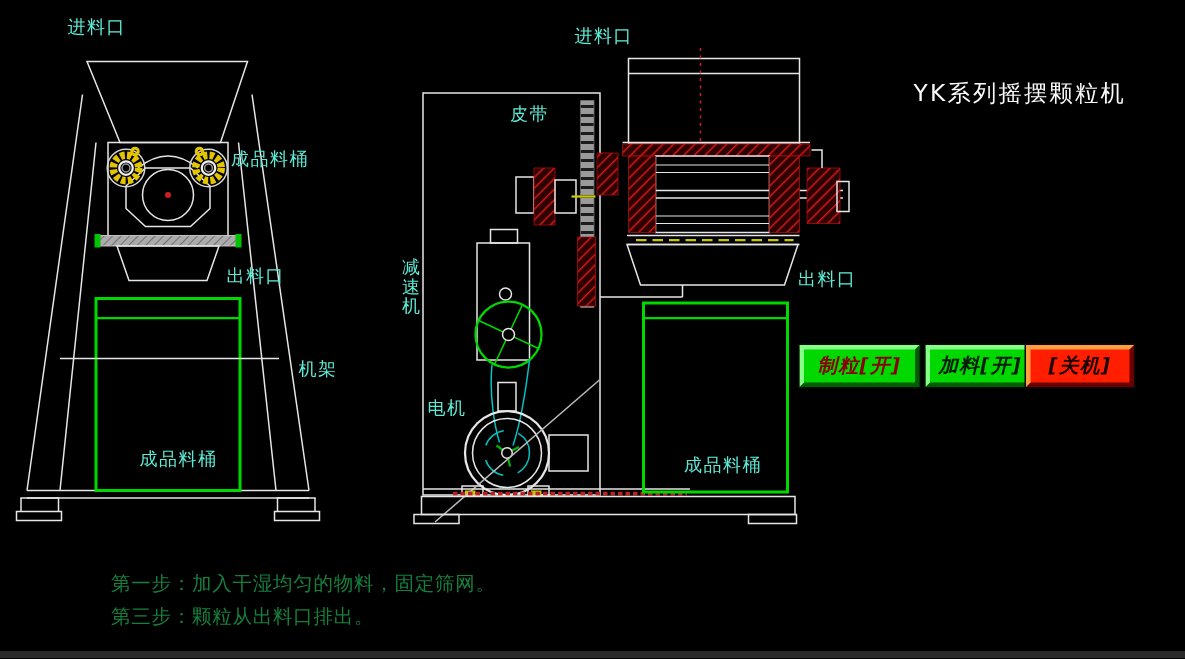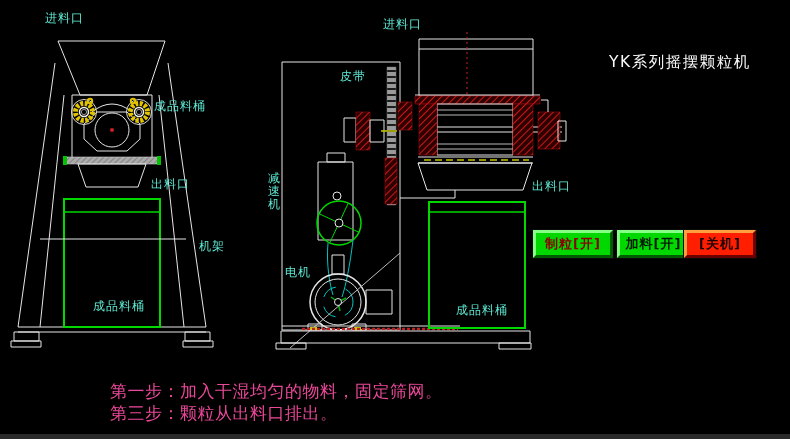--- a/index.html
+++ b/index.html
@@ -3,27 +3,28 @@
 <meta charset="utf-8">
 <style>
   html,body{margin:0;padding:0;background:#000;}
   #screen{
     position:relative;width:790px;height:439px;background:#000;overflow:hidden;
     font-family:"DejaVu Sans",sans-serif;color:#ededed;
   }
   .lbl{position:absolute;font-size:12px;line-height:13px;color:#5eead4;white-space:nowrap;letter-spacing:1px;}
   .lbl-v{white-space:normal;width:14px;word-break:break-all;letter-spacing:0;}
   #title{position:absolute;left:609px;top:52px;font-size:15.5px;font-weight:normal;color:#fafafa;letter-spacing:1.5px;}
-  .step{position:absolute;left:74px;font-size:17px;color:#ec4899;letter-spacing:0.5px;white-space:nowrap;margin-left:36px;}
+  .step{position:absolute;left:74px;font-size:13px;color:#15803d;letter-spacing:0.5px;white-space:nowrap;}
   .btn{
     position:absolute;top:230px;height:28px;width:80px;box-sizing:border-box;
     display:flex;align-items:center;justify-content:center;
     font-size:13px;font-weight:bold;letter-spacing:1px;cursor:pointer;
     border:3px solid;outline:1px solid #0a0a0a;padding:0;
     font-family:"DejaVu Sans",sans-serif;
+    font-style:italic;
   }
   .btn-green{background:#00d800;border-color:#86ff86 #005c00 #005c00 #86ff86;}
   .btn-red{background:#ff1e00;border-color:#ffa040 #6b0000 #6b0000 #ffa040;}
   #btn-granulate{left:533px;color:#8b0000;}
   #btn-feed{left:617px;width:73px;color:#041a04;}
   #btn-shutdown{left:684px;width:72px;color:#1a0000;}
   #bottombar{position:absolute;left:0;bottom:0;width:790px;height:5px;background:#2a2a2a;}
   svg{position:absolute;left:0;top:0;}
   svg *{vector-effect:non-scaling-stroke;}
 </style>

